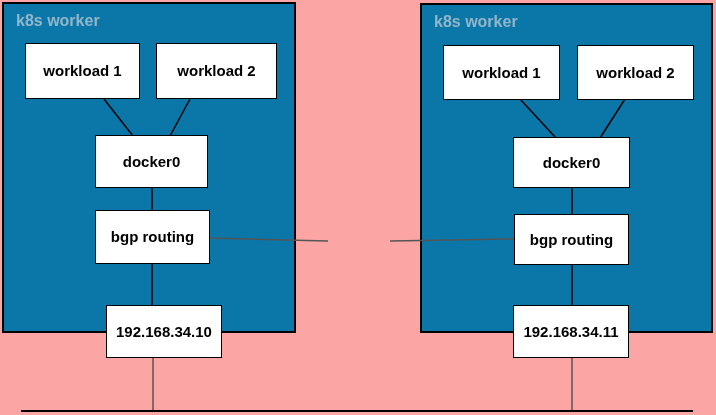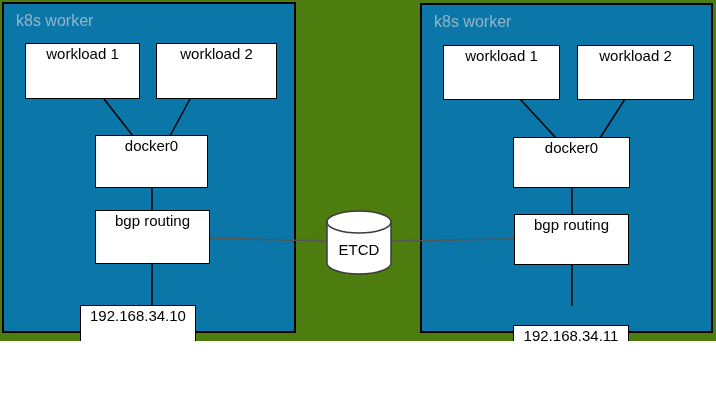--- a/index.html
+++ b/index.html
@@ -8,23 +8,24 @@
     --node-fill: #ffffff;
     --node-border: #000000;
     --connector-gray: #555555;
   }
   * { margin: 0; padding: 0; box-sizing: border-box; }
   html, body { background: #ffffff; }
   body { font-family: "Liberation Sans", "DejaVu Sans", sans-serif; }
   .canvas {
     position: relative;
     width: 716px;
-    height: 341px;
-    background: #4d7c0f;
+    height: 415px;
+    background: #fca5a5;
     overflow: hidden;
+    font-weight: bold;
   }
   .worker {
     position: absolute;
     background: var(--worker-fill);
     border: 2px solid var(--node-border);
   }
   .worker-left  { left: 2px;   top: 2px; width: 294px; height: 331px; }
   .worker-right { left: 420px; top: 3px; width: 293px; height: 330px; }
   .worker-label {
     position: absolute;
@@ -42,38 +43,38 @@
   .wire-black { stroke: var(--node-border); stroke-width: 1.5; }
   .wire-gray  { stroke: var(--connector-gray); stroke-width: 1.5; }
   .wire-thick { stroke: var(--node-border); stroke-width: 2.2; }
   .node {
     position: absolute;
     background: var(--node-fill);
     border: 1.6px solid var(--node-border);
     display: flex;
     flex-direction: column;
     align-items: center;
-    justify-content: flex-start;
+    justify-content: center;
     text-align: center;
     font-size: 15px;
     line-height: 1.3;
     color: #000000;
   }
   
   .l-wl1     { left: 25px;  top: 43px;  width: 115px; height: 56px; }
   .l-wl2     { left: 156px; top: 43px;  width: 121px; height: 56px; }
   .l-docker0 { left: 95px;  top: 135px; width: 113px; height: 53px; }
   .l-bgp     { left: 95px;  top: 210px; width: 115px; height: 54px; }
-  .l-ip      { left: 80px;  top: 305px; width: 116px; height: 53px; }
+  .l-ip      { left: 106px;  top: 305px; width: 116px; height: 53px; }
   
   .r-wl1     { left: 443px; top: 45px;  width: 117px; height: 55px; }
   .r-wl2     { left: 577px; top: 45px;  width: 117px; height: 55px; }
   .r-docker0 { left: 513px; top: 137px; width: 117px; height: 51px; }
   .r-bgp     { left: 514px; top: 214px; width: 115px; height: 51px; }
-  .r-ip      { left: 513px; top: 305px; width: 116px; height: 53px; margin-top: 20px; }
+  .r-ip      { left: 513px; top: 305px; width: 116px; height: 53px; }
   .etcd {
     position: absolute;
     left: 323px; top: 208px;
     width: 72px; height: 70px;
   }
   .etcd svg { display: block; }
   .etcd-shape { fill: #ffffff; stroke: #3c3c3c; stroke-width: 1.5; }
   .etcd-text {
     font-family: "Liberation Sans", "DejaVu Sans", sans-serif;
     font-size: 15px;
@@ -137,21 +138,14 @@
   <div class="node r-docker0">
     <span>docker0</span>
   </div>
   <div class="node r-bgp">
     <span>bgp routing</span>
   </div>
   <div class="node r-ip">
     <span>192.168.34.11</span>
   </div>
 
-  <div class="etcd">
-    <svg width="72" height="70" viewBox="0 0 72 70" xmlns="http://www.w3.org/2000/svg">
-      <path class="etcd-shape" d="M 4 14 L 4 55 A 32 11 0 0 0 68 55 L 68 14"></path>
-      <ellipse class="etcd-shape" cx="36" cy="14" rx="32" ry="11"></ellipse>
-      <text class="etcd-text" x="36" y="47" text-anchor="middle">ETCD</text>
-    </svg>
-  </div>
 
 </div>
 
 </body></html>

